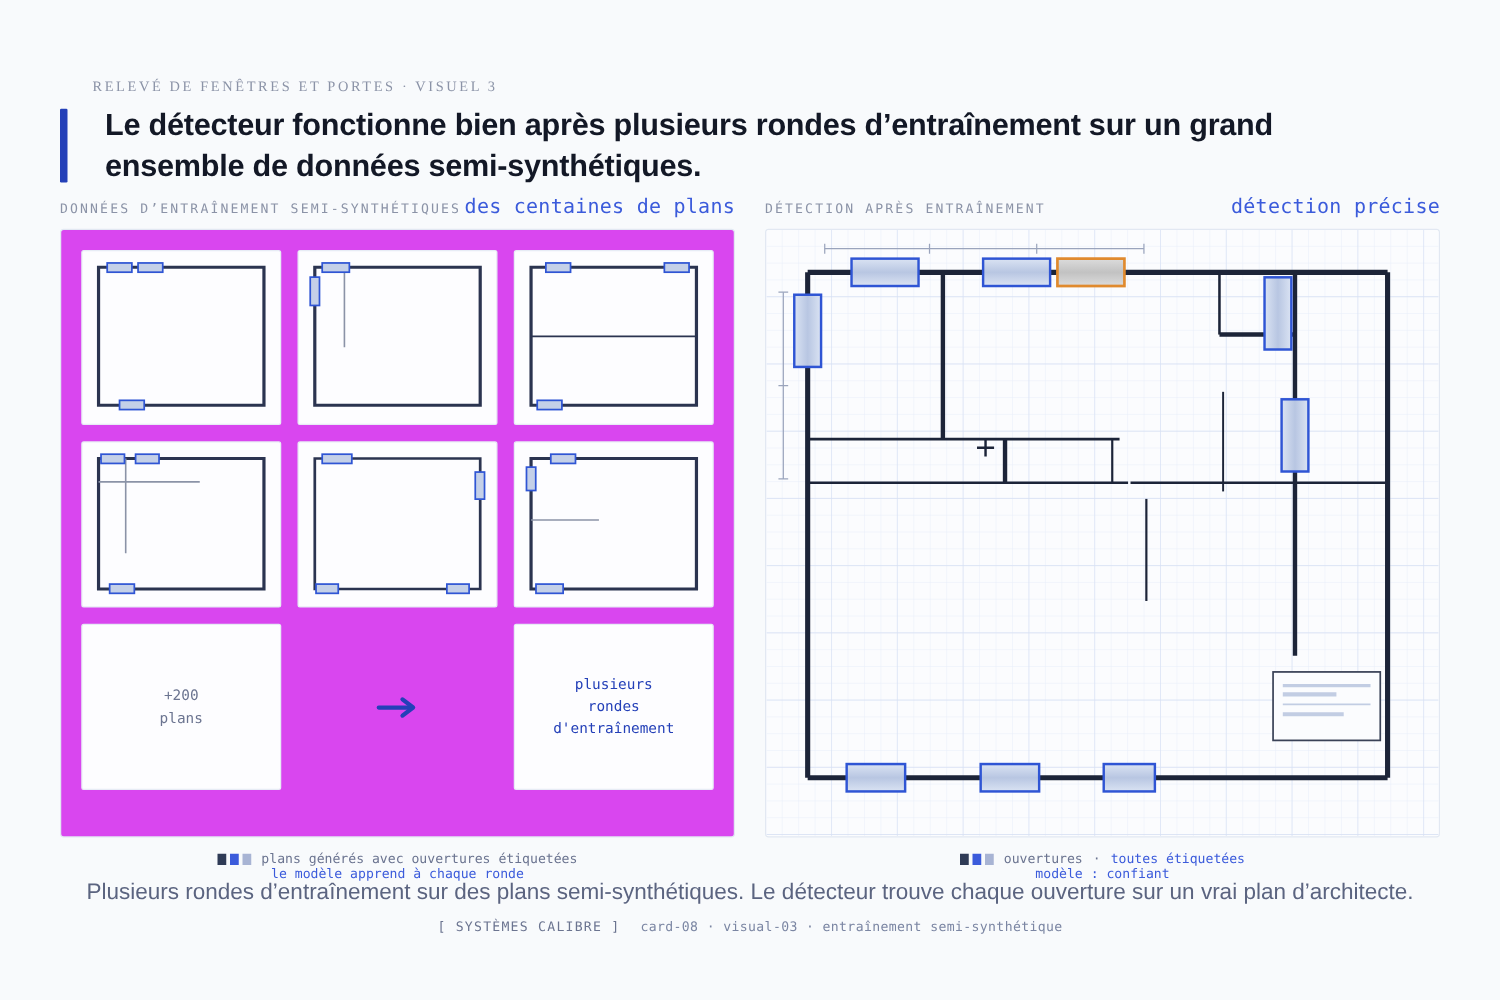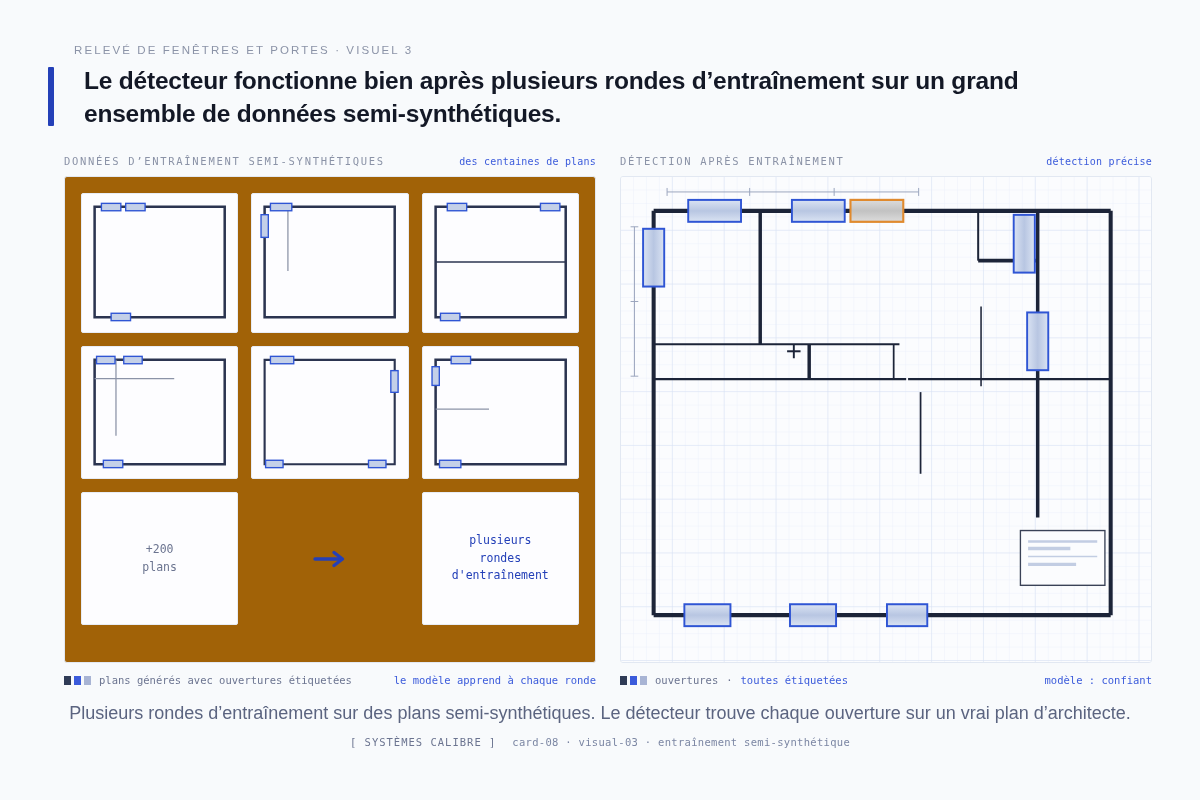--- a/index.html
+++ b/index.html
@@ -7,52 +7,52 @@
     width: 1200px; height: 800px;
     background: #f8fafc;
     font-family: "Liberation Sans", sans-serif;
     overflow: hidden;
   }
   .page { position: relative; width: 1200px; height: 800px; background: #f8fafc; }
 
   
   .header { position: absolute; left: 48px; top: 44px; right: 48px; }
   .eyebrow {
-    font-family: Liberation Sans, sans-serif;
+    font-family: Liberation Serif, serif;
     font-size: 11.5px; letter-spacing: 2.1px;
     color: #8b93a7; text-transform: uppercase;
-    margin-left: 26px; margin-bottom: 9px;
+    margin-left: 26px; margin-bottom: 9px; margin-top: 20px;
   }
   .title-row { display: flex; align-items: stretch; gap: 30px; }
   .title-bar { width: 6px; background: #2440b8; border-radius: 1px; flex: none; margin-top: 2px; margin-bottom: 4px; }
   .title {
     font-size: 24.5px; font-weight: 700; line-height: 1.33;
     color: #131826; letter-spacing: -0.2px; max-width: 1040px;
   }
 
   
-  .panels { position: absolute; left: 64px; top: 155px; right: 48px; display: flex; gap: 24px; }
+  .panels { position: absolute; left: 48px; top: 155px; right: 48px; display: flex; gap: 24px; }
   .panel { flex: 1 1 0; min-width: 0; }
   .panel.left { max-width: 540px; }
   .panel-head {
     display: flex; justify-content: space-between; align-items: baseline;
     font-family: "DejaVu Sans Mono", monospace; margin-bottom: 9px;
   }
   .panel-label { font-size: 10.5px; letter-spacing: 1.7px; color: #8b93a7; text-transform: uppercase; }
-  .panel-tag { font-size: 10px; color: #3b5bdb; letter-spacing: 0.2px; }
+  .panel-tag { font-size: 16px; color: #3b5bdb; letter-spacing: 0.2px; }
   .panel-body {
-    background: #a16207; border: 1px solid #e2e8f2; border-radius: 3px;
+    background: #d946ef; border: 1px solid #e2e8f2; border-radius: 3px;
     position: relative; overflow: hidden;
   }
   .panel.left .panel-body { height: 487px; padding: 16px; }
   .panel.right .panel-body { height: 487px; padding: 0; background: #fbfcfe; }
   .panel-foot {
     display: flex; justify-content: space-between; align-items: center;
     font-family: "DejaVu Sans Mono", monospace; font-size: 10.5px;
-    margin-top: 11px; color: #6b7490;
+    margin-top: 11px; color: #6b7490; flex-direction: column;
   }
   .foot-left { display: flex; align-items: center; gap: 8px; }
   .sq-group { display: inline-flex; gap: 3px; }
   .sq { width: 7px; height: 9px; display: inline-block; }
   .sq.a { background: #2f3b56; }
   .sq.b { background: #3b5bdb; }
   .sq.c { background: #a8b4d4; }
   .foot-right { color: #3b5bdb; }
   .foot-em { color: #3b5bdb; }
 

